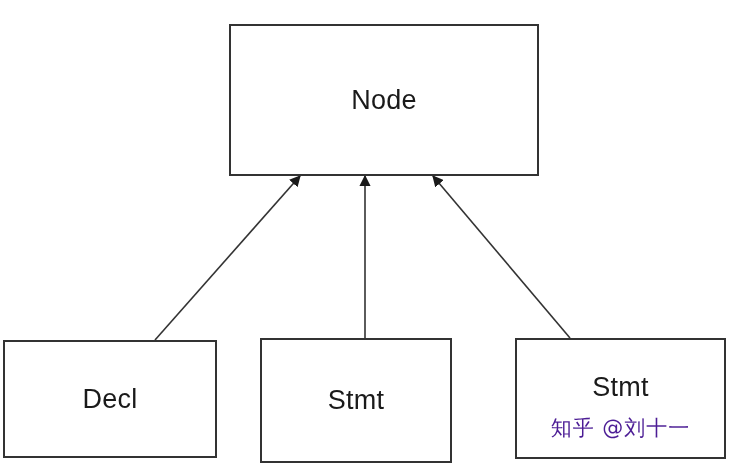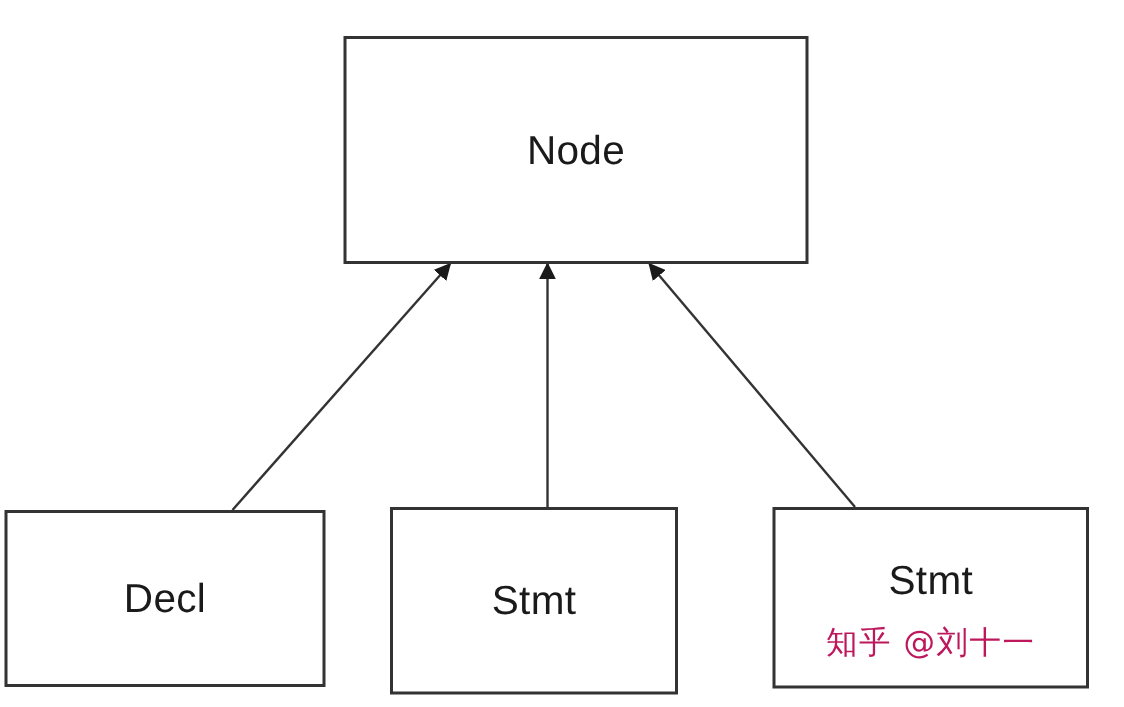--- a/index.html
+++ b/index.html
@@ -72,21 +72,21 @@
   #box-decl .node-label {
     position: relative;
     top: -11px;
   }
   #watermark {
     position: absolute;
     left: 0;
     right: 0;
     top: 74px;
     text-align: center;
-    color: #be185d;
+    color: #4c1d95;
     font-size: 21px;
     font-family: "DejaVu Sans", "Liberation Sans", sans-serif;
     white-space: nowrap;
     letter-spacing: 1px;
   }
 </style>
 </head>
 <body>
 
 <div id="diagram-canvas">

